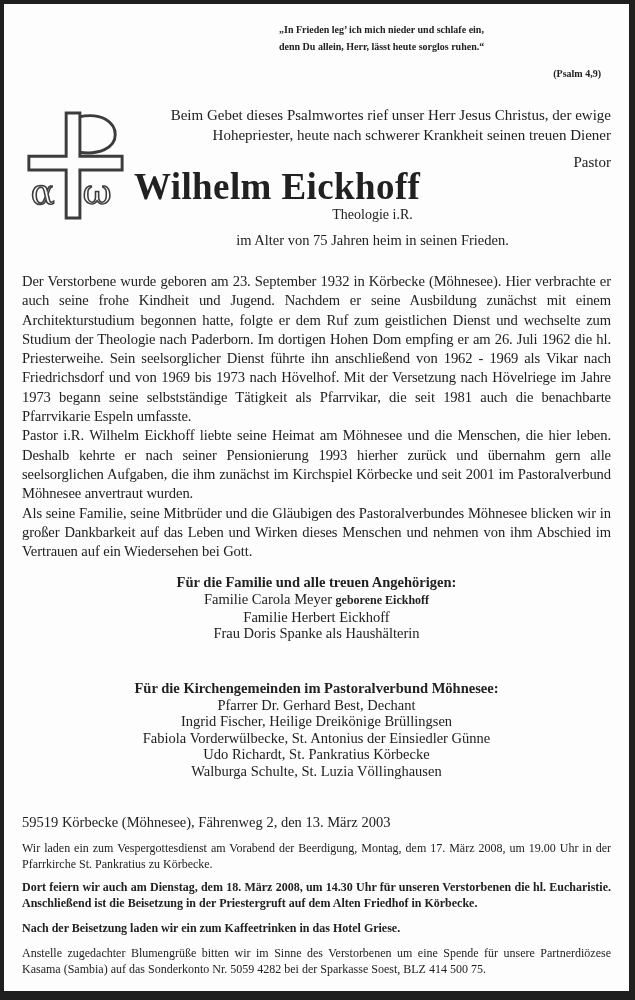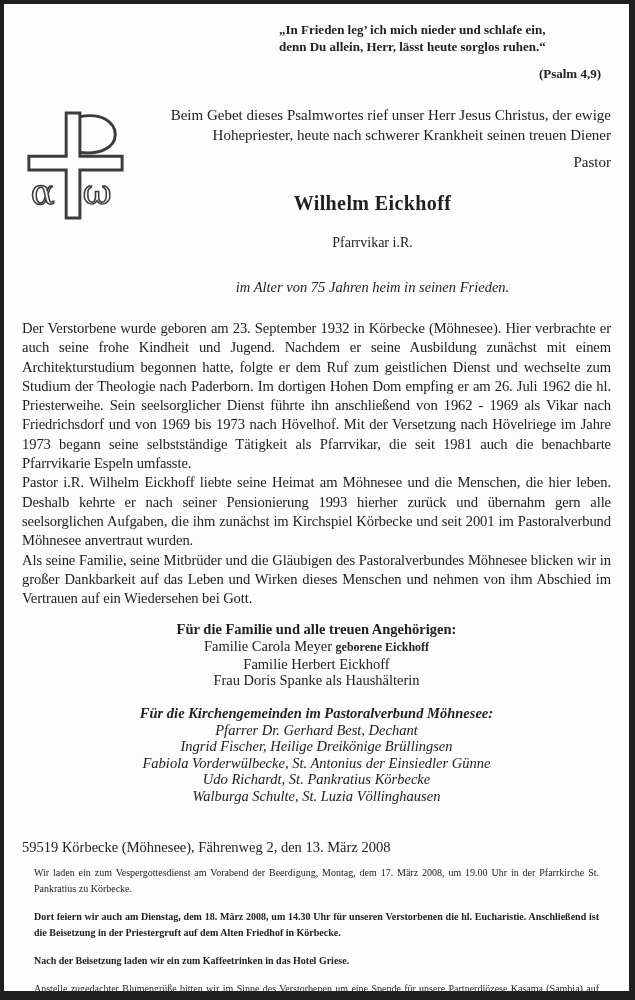--- a/index.html
+++ b/index.html
@@ -2,40 +2,40 @@
 <html><head>
 <meta charset="utf-8">
 <style>
   html,body{margin:0;padding:0;background:#262626;}
   .frame{position:relative;width:635px;height:1000px;background:#1f1f1f;overflow:hidden;}
   .page{
     position:absolute;left:4px;top:4px;width:625px;height:987px;
     background:#fdfdfd;box-sizing:border-box;padding:0 18px;overflow:hidden;
     font-family:"Liberation Serif","DejaVu Serif",serif;color:#212121;
   }
-  .quote-block{width:322px;margin:17px 10px 0 auto;font-weight:bold;font-size:13px;line-height:17px;text-align:left;}
+  .quote-block{width:322px;margin:17px 10px 0 auto;font-weight:bold;font-size:10px;line-height:17px;text-align:left;}
   .quote-source{text-align:right;margin-top:10px;}
   .header-row{position:relative;margin-top:24px;}
   .logo{position:absolute;left:0;top:2px;width:106px;height:114px;}
   .header-content{margin-left:112px;}
   .intro{font-size:15px;line-height:19.5px;text-align:right;}
   .pastor-title{text-align:right;font-size:15px;line-height:19px;margin-top:8px;}
-  .deceased-name{text-align:center;font-size:20px;line-height:30px;font-weight:bold;margin:16px;letter-spacing:.4px;}
+  .deceased-name{font-size:37px;line-height:30px;font-weight:bold;margin:0;letter-spacing:.4px;}
   .subtitle{text-align:center;font-size:14px;line-height:18px;margin-top:4px;}
-  .age-line{text-align:center;font-size:14.5px;line-height:19px;margin-top:26px;font-style:italic;}
+  .age-line{text-align:center;font-size:14.5px;line-height:19px;margin-top:7px;}
   .bodytext{margin-top:22px;font-size:14.6px;line-height:19.3px;text-align:justify;letter-spacing:-.1px;}
   .bodytext p{margin:0;}
   .section{text-align:center;}
   .section.family{margin-top:13px;}
-  .section.parish{margin-top:16px;font-style:italic;}
+  .section.parish{margin-top:38px;}
   .section-heading{font-weight:bold;font-size:14.5px;line-height:17px;}
   .member-line{font-size:14.5px;line-height:16.5px;}
   .member-suffix{font-size:12px;font-weight:bold;}
   .address{margin-top:34px;font-size:14.5px;line-height:18px;}
-  .foot{font-size:10px;line-height:16px;text-align:justify;margin:12px;}
+  .foot{font-size:12px;line-height:16px;text-align:justify;margin:0;}
   .foot.vesper{margin-top:9px;}
   .foot.funeral{margin-top:7px;font-weight:bold;}
   .foot.coffee{margin-top:9px;font-weight:bold;}
   .foot.donation{margin-top:9px;}
 </style>
 </head>
 <body>
 
 <div class="frame">
   <div class="page">
@@ -52,21 +52,21 @@
           <path d="M58,9 C82,4 95,15 95,27 C95,41 78,48 58,45" fill="#fdfdfd" stroke="#3c3c3c" stroke-width="3"></path>
           <path d="M45,5 L59,5 L59,49 L102,49 L102,63 L59,63 L59,112 L45,112 L45,63 L7,63 L7,49 L45,49 Z" fill="#fdfdfd" stroke="#3c3c3c" stroke-width="3"></path>
           <text x="9" y="98" font-size="36" font-family="DejaVu Serif, serif" fill="none" stroke="#3c3c3c" stroke-width="1.6">α</text>
           <text x="62" y="98" font-size="36" font-family="DejaVu Serif, serif" fill="none" stroke="#3c3c3c" stroke-width="1.6">ω</text>
         </svg>
       </div>
       <div class="header-content">
         <div class="intro">Beim Gebet dieses Psalmwortes rief unser Herr Jesus Christus, der ewige Hohepriester, heute nach schwerer Krankheit seinen treuen Diener</div>
         <div class="pastor-title">Pastor</div>
         <h1 class="deceased-name">Wilhelm Eickhoff</h1>
-        <div class="subtitle">Pfarrvikar i.R.</div>
+        <div class="subtitle">Theologie i.R.</div>
         <div class="age-line">im Alter von 75 Jahren heim in seinen Frieden.</div>
       </div>
     </div>
 
     <div class="bodytext">
       <p>Der Verstorbene wurde geboren am 23. September 1932 in Körbecke (Möhnesee). Hier verbrachte er auch seine frohe Kindheit und Jugend. Nachdem er seine Ausbildung zunächst mit einem Architekturstudium begonnen hatte, folgte er dem Ruf zum geistlichen Dienst und wechselte zum Studium der Theologie nach Paderborn. Im dortigen Hohen Dom empfing er am 26. Juli 1962 die hl. Priesterweihe. Sein seelsorglicher Dienst führte ihn anschließend von 1962 - 1969 als Vikar nach Friedrichsdorf und von 1969 bis 1973 nach Hövelhof. Mit der Versetzung nach Hövelriege im Jahre 1973 begann seine selbstständige Tätigkeit als Pfarrvikar, die seit 1981 auch die benachbarte Pfarrvikarie Espeln umfasste.</p>
       <p>Pastor i.R. Wilhelm Eickhoff liebte seine Heimat am Möhnesee und die Menschen, die hier leben. Deshalb kehrte er nach seiner Pensionierung 1993 hierher zurück und übernahm gern alle seelsorglichen Aufgaben, die ihm zunächst im Kirchspiel Körbecke und seit 2001 im Pastoralverbund Möhnesee anvertraut wurden.</p>
       <p>Als seine Familie, seine Mitbrüder und die Gläubigen des Pastoralverbundes Möhnesee blicken wir in großer Dankbarkeit auf das Leben und Wirken dieses Menschen und nehmen von ihm Abschied im Vertrauen auf ein Wiedersehen bei Gott.</p>
     </div>
 
@@ -79,21 +79,21 @@
 
     <div class="section parish">
       <div class="section-heading">Für die Kirchengemeinden im Pastoralverbund Möhnesee:</div>
       <div class="member-line">Pfarrer Dr. Gerhard Best, Dechant</div>
       <div class="member-line">Ingrid Fischer, Heilige Dreikönige Brüllingsen</div>
       <div class="member-line">Fabiola Vorderwülbecke, St. Antonius der Einsiedler Günne</div>
       <div class="member-line">Udo Richardt, St. Pankratius Körbecke</div>
       <div class="member-line">Walburga Schulte, St. Luzia Völlinghausen</div>
     </div>
 
-    <div class="address">59519 Körbecke (Möhnesee), Fährenweg 2, den 13. März 2008</div>
+    <div class="address">59519 Körbecke (Möhnesee), Fährenweg 2, den 13. März 2003</div>
 
     <p class="foot vesper">Wir laden ein zum Vespergottesdienst am Vorabend der Beerdigung, Montag, dem 17. März 2008, um 19.00 Uhr in der Pfarrkirche St. Pankratius zu Körbecke.</p>
     <p class="foot funeral">Dort feiern wir auch am Dienstag, dem 18. März 2008, um 14.30 Uhr für unseren Verstorbenen die hl. Eucharistie. Anschließend ist die Beisetzung in der Priestergruft auf dem Alten Friedhof in Körbecke.</p>
     <p class="foot coffee">Nach der Beisetzung laden wir ein zum Kaffeetrinken in das Hotel Griese.</p>
     <p class="foot donation">Anstelle zugedachter Blumengrüße bitten wir im Sinne des Verstorbenen um eine Spende für unsere Partnerdiözese Kasama (Sambia) auf das Sonderkonto Nr. 5059 4282 bei der Sparkasse Soest, BLZ 414 500 75.</p>
 
   </div>
 </div>
 
 </body></html>

